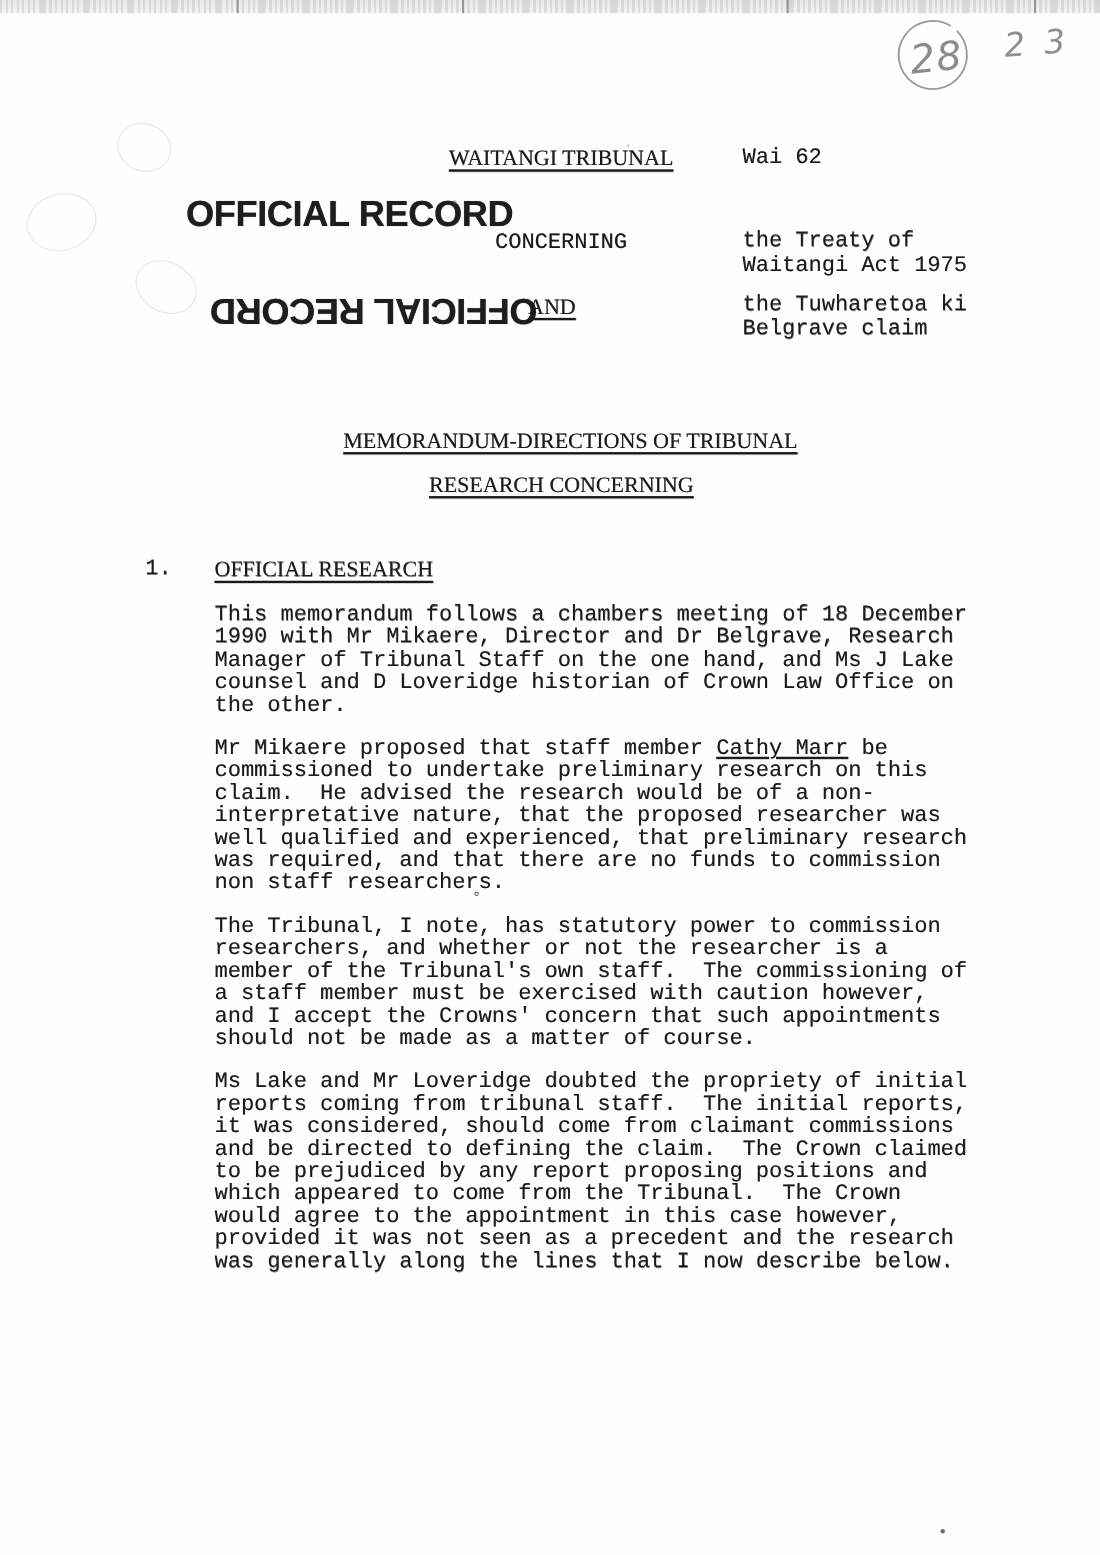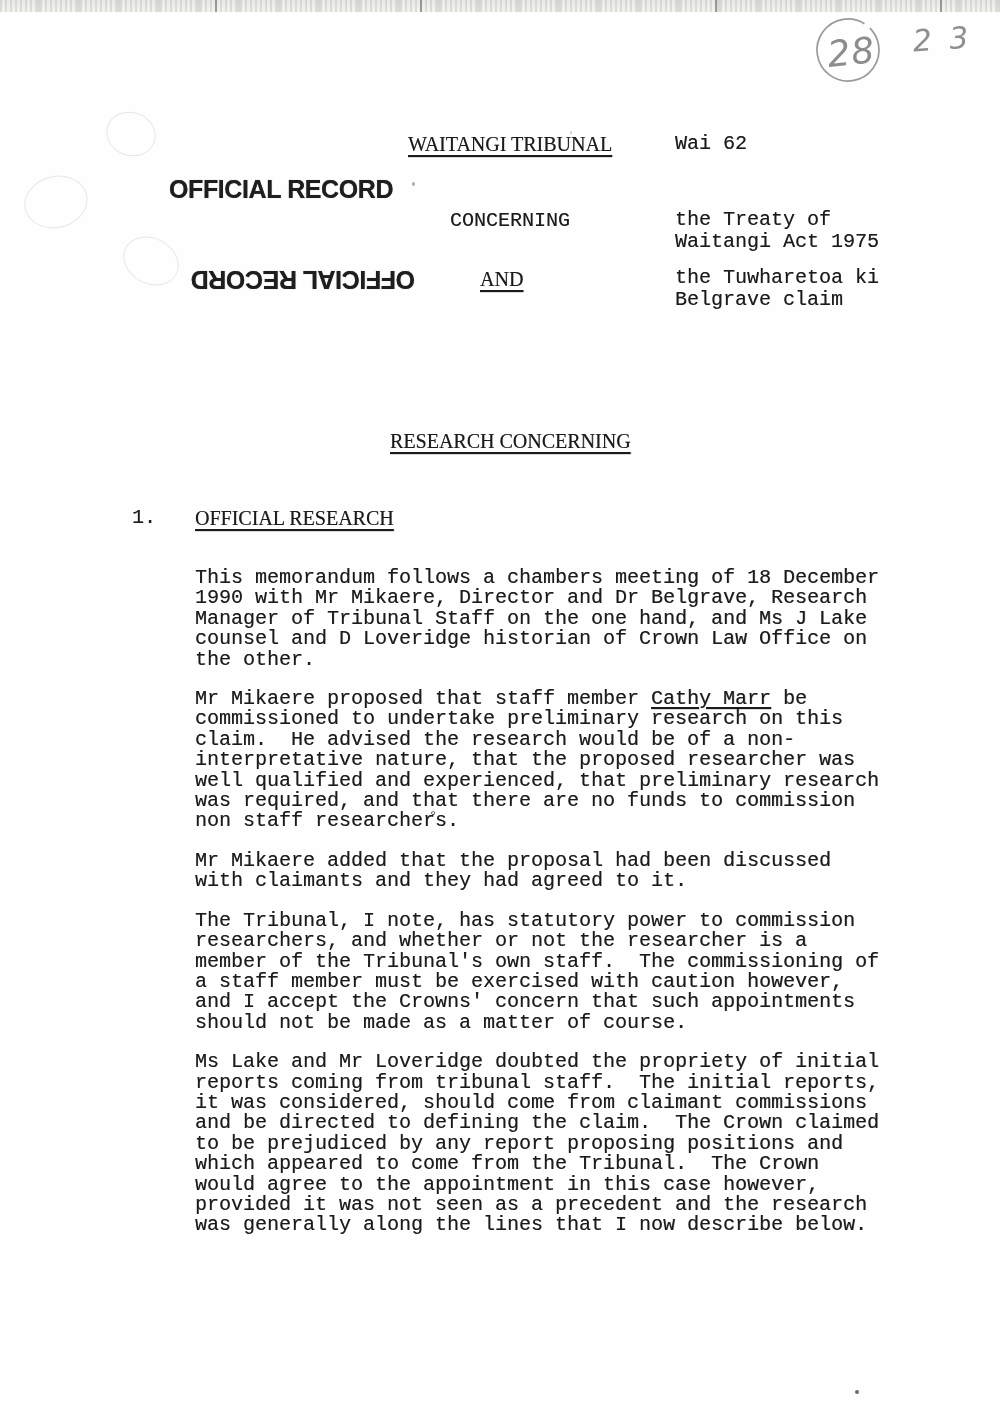--- a/index.html
+++ b/index.html
@@ -34,41 +34,41 @@
   .case-number { left: 675px; top: 134px; }
   .concerning  { left: 450px; top: 211px; }
   .treaty      { left: 675px; top: 209px; line-height: 22px; }
   .and-label   { left: 480px; top: 269px; text-align: right; }
   .claim-subj  { left: 675px; top: 267px; line-height: 22px; }
 
   
   .stamp {
     font-family: "Liberation Sans", sans-serif;
     font-weight: bold;
-    font-size: 25px;
+    font-size: 33px;
     letter-spacing: -0.4px;
     color: #1e1e1e;
     line-height: 1;
     white-space: nowrap;
     text-shadow: 0 0 0.7px rgba(30,30,30,0.8);
   }
   .stamp-upright  { left: 169px; top: 177px; }
   .stamp-inverted { left: 191px; top: 267px; transform: rotate(180deg); transform-origin: 50% 50%; }
 
   .title-line1 { left: 312px; top: 391px; }
   .title-line2 { left: 390px; top: 431px; }
   .title-line1, .title-line2, .sec-head, .court, .and-label {
     text-decoration: underline; text-decoration-thickness: 2px; text-underline-offset: 4px; font-family: Liberation Serif, serif;
   }
 
   .sec-num  { left: 132px; top: 508px; }
   .sec-head { left: 195px; top: 508px; }
 
   .doc-body { position: absolute; left: 195px; top: 550px; width: 740px; }
-  .para { margin: 18px 0 19px 0; white-space: pre; line-height: 20.4px; text-shadow: 0.3px 0.3px 0 rgba(27,27,27,0.55); }
+  .para { margin: 0 0 19px 0; white-space: pre; line-height: 20.4px; text-shadow: 0.3px 0.3px 0 rgba(27,27,27,0.55); }
 
   
   .handwriting { position: absolute; left: 795px; top: 8px; }
 
   
   .smudge { position: absolute; border: 1.5px solid rgba(120,120,120,0.18); border-radius: 50%; }
   .speck  { position: absolute; background: rgba(70,70,70,0.8); border-radius: 50%; }
   .degree-mark { position: absolute; left: 429px; top: 810px; font-size: 14px; color: #3a3a3a; line-height: 1; }
 </style>
 </head>
@@ -101,40 +101,39 @@
   <div class="abs tw concerning">CONCERNING</div>
   <div class="abs tw treaty">the Treaty of
 Waitangi Act 1975</div>
 
   <div class="abs stamp stamp-inverted">OFFICIAL RECORD</div>
 
   <div class="abs tw and-label">AND</div>
   <div class="abs tw claim-subj">the Tuwharetoa ki
 Belgrave claim</div>
 
+  <div class="abs tw title-line1">MEMORANDUM-DIRECTIONS OF TRIBUNAL</div>
   <div class="abs tw title-line2">RESEARCH CONCERNING</div>
 
   <div class="abs tw sec-num">1.</div>
   <div class="abs tw sec-head">OFFICIAL RESEARCH</div>
 
   <div class="doc-body">
     <p class="para">This memorandum follows a chambers meeting of 18 December
 1990 with Mr Mikaere, Director and Dr Belgrave, Research
 Manager of Tribunal Staff on the one hand, and Ms J Lake
 counsel and D Loveridge historian of Crown Law Office on
 the other.</p>
     <p class="para"><span>Mr Mikaere proposed that staff member </span><span class="u">Cathy Marr</span><span> be
 commissioned to undertake preliminary research on this
 claim.  He advised the research would be of a non-
 interpretative nature, that the proposed researcher was
 well qualified and experienced, that preliminary research
 was required, and that there are no funds to commission
 non staff researchers.</span></p>
-    <p class="para">Mr Mikaere added that the proposal had been discussed
-with claimants and they had agreed to it.</p>
     <p class="para">The Tribunal, I note, has statutory power to commission
 researchers, and whether or not the researcher is a
 member of the Tribunal's own staff.  The commissioning of
 a staff member must be exercised with caution however,
 and I accept the Crowns' concern that such appointments
 should not be made as a matter of course.</p>
     <p class="para">Ms Lake and Mr Loveridge doubted the propriety of initial
 reports coming from tribunal staff.  The initial reports,
 it was considered, should come from claimant commissions
 and be directed to defining the claim.  The Crown claimed

